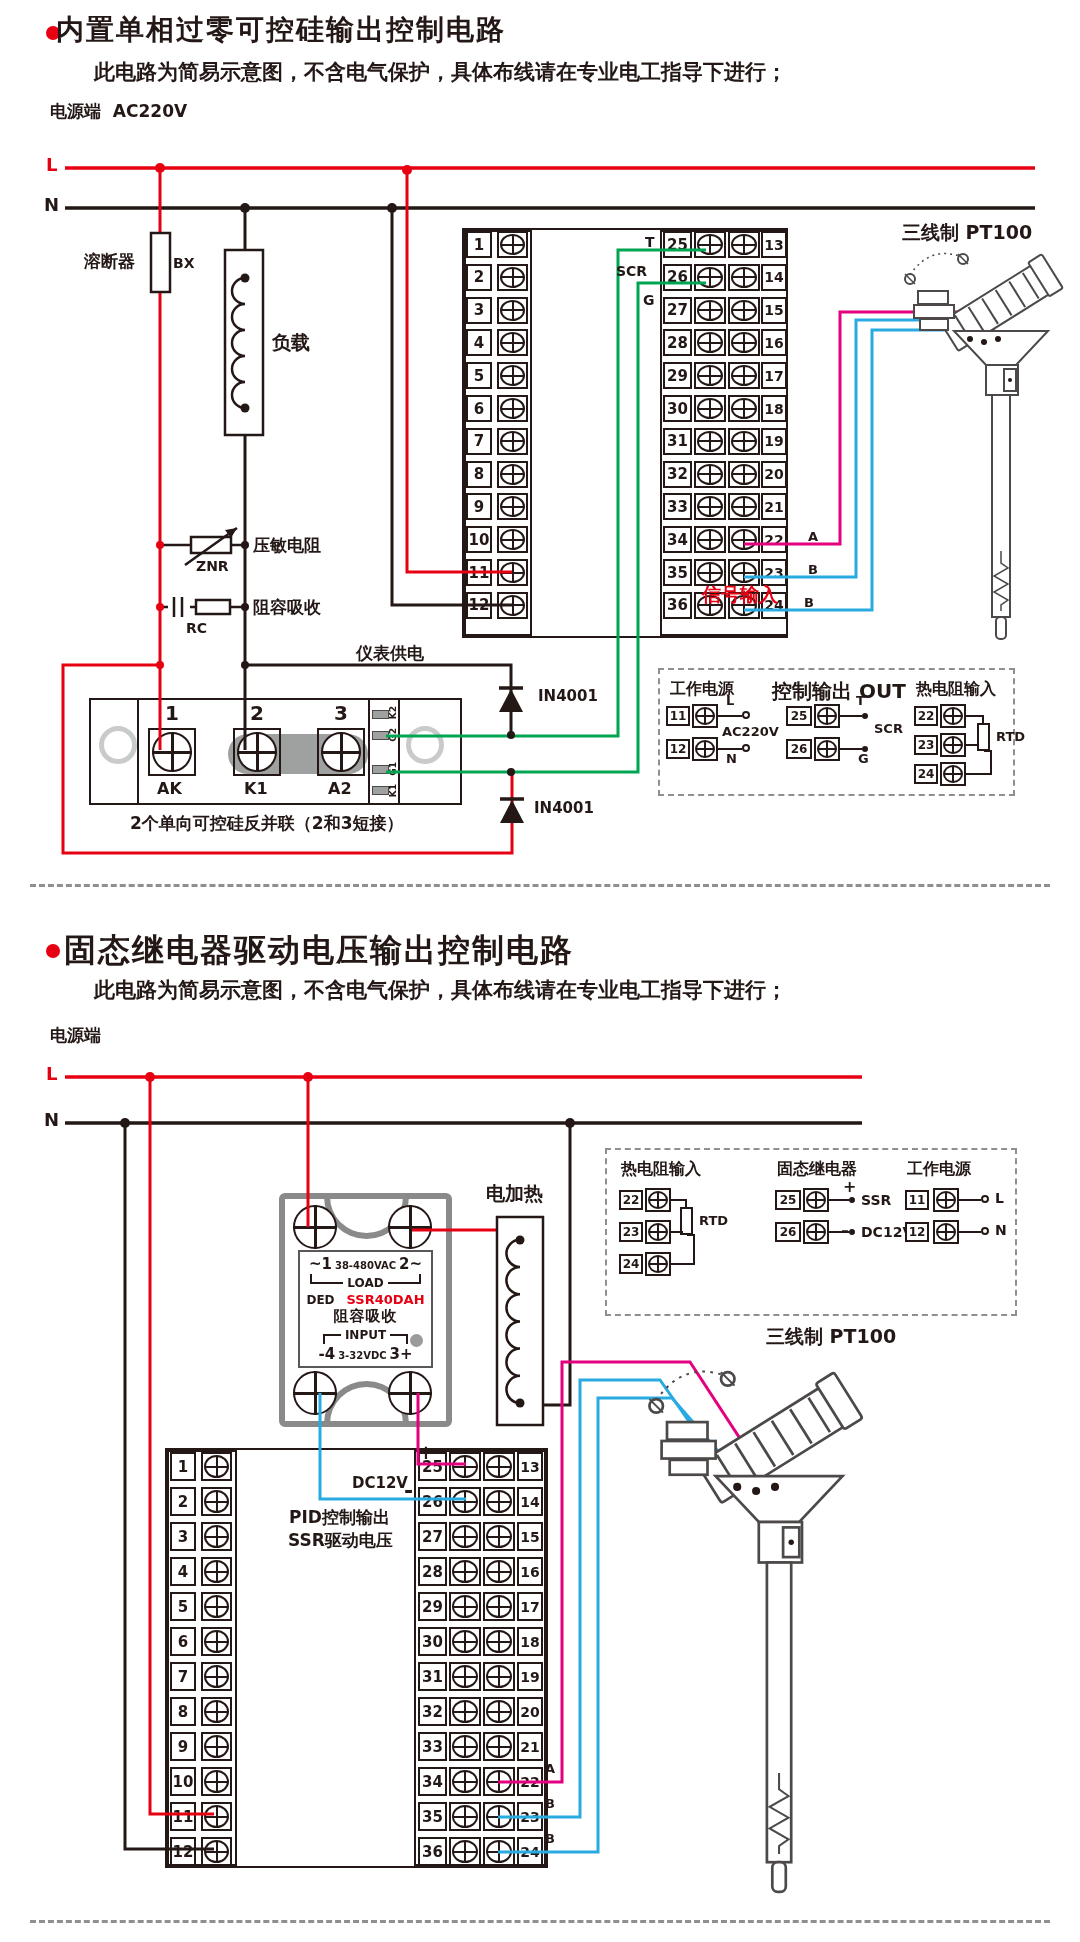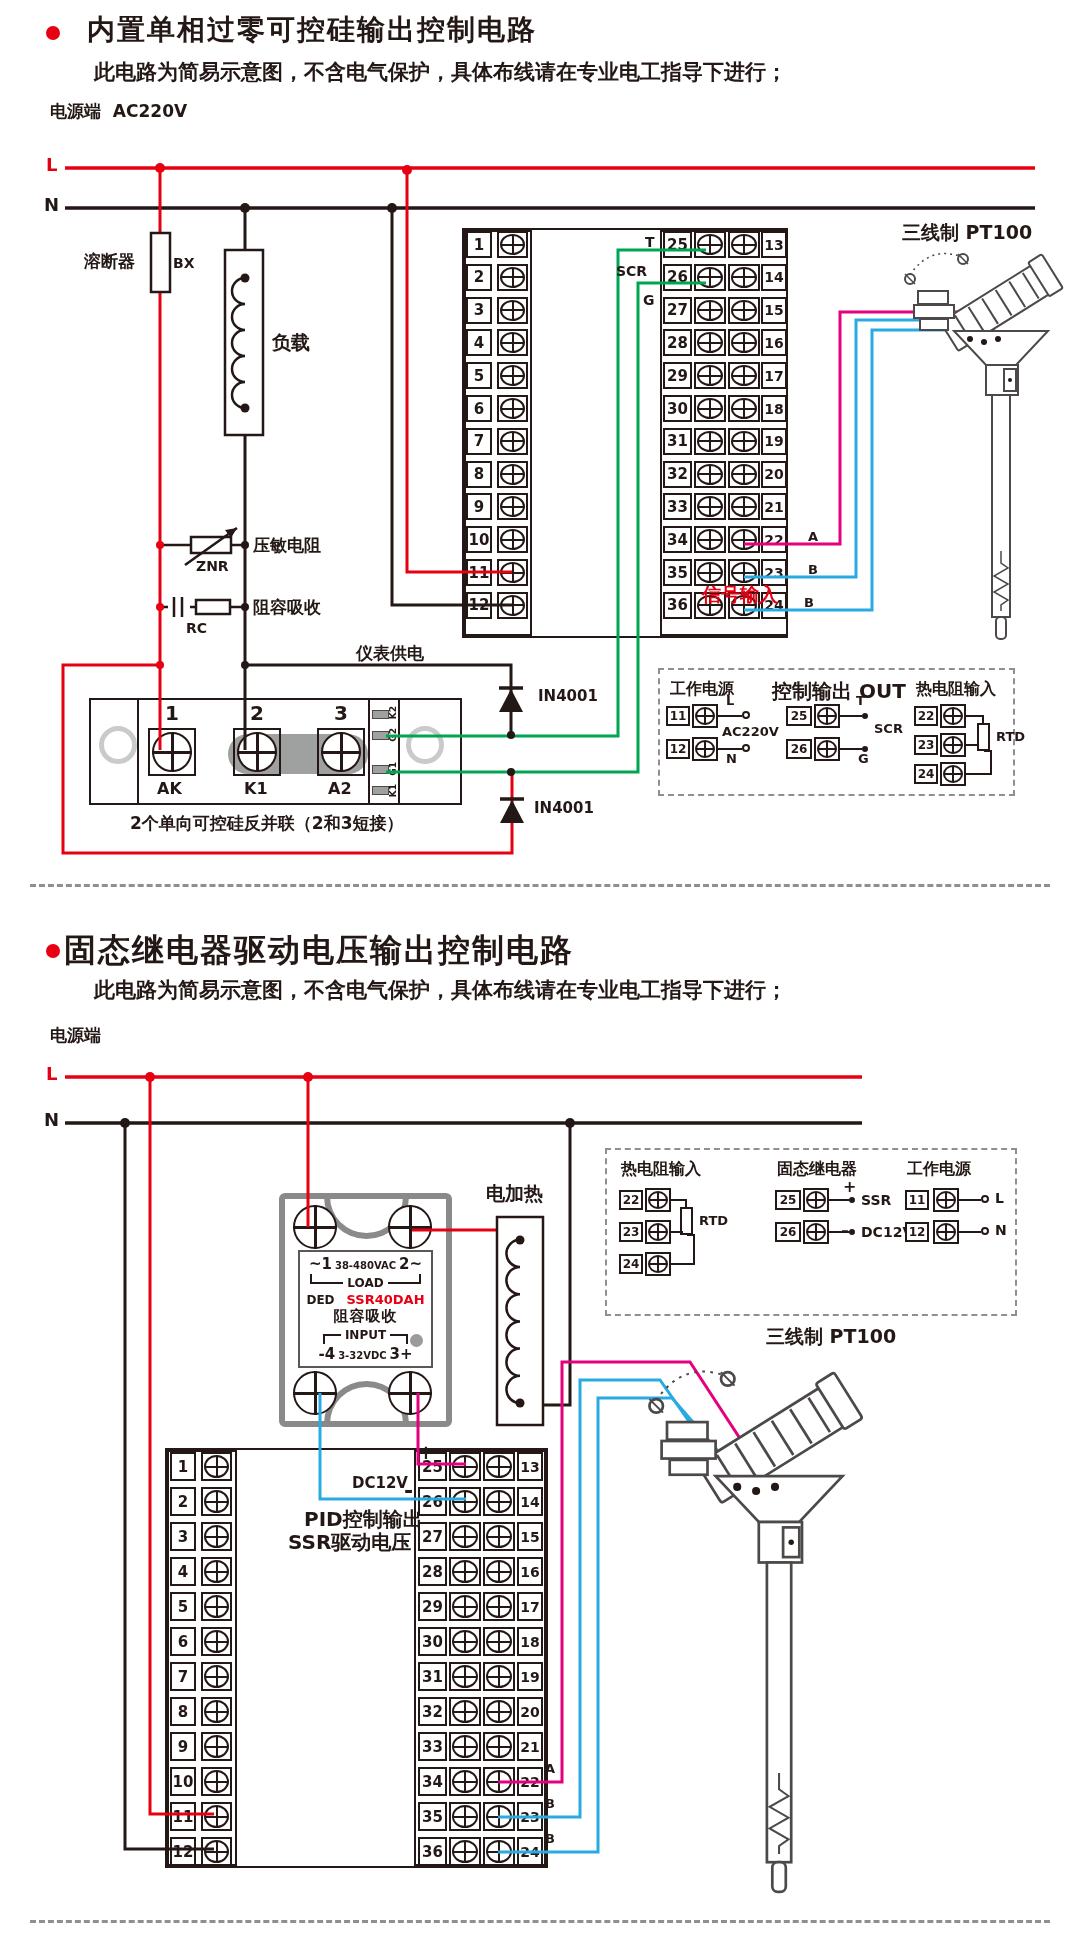--- a/index.html
+++ b/index.html
@@ -647,21 +647,21 @@
     <path d="M520,1403 a13.6,13.6 0 0 1 0,-27.2 a13.6,13.6 0 0 1 0,-27.2 a13.6,13.6 0 0 1 0,-27.2 a13.6,13.6 0 0 1 0,-27.2 a13.6,13.6 0 0 1 0,-27.2 a13.6,13.6 0 0 1 0,-27.2" fill="none" stroke="#231815" stroke-width="2.5"></path>
     <circle cx="520" cy="1240" r="4.5" fill="#231815"></circle>
     <circle cx="520" cy="1403" r="4.5" fill="#231815"></circle>
 
     <use href="#pt" xlink:href="#pt" transform="translate(898,245)"></use>
     <use href="#pt" xlink:href="#pt" transform="translate(640,1360) scale(1.35)"></use>
   </svg>
 
   <div id="labels">
     <div class="bullet" style="left:46px;top:26px"></div>
-    <div class="lb" style="left:87px;top:14px;font-size:28px;letter-spacing:2px">内置单相过零可控硅输出控制电路</div>
+    <div class="lb" style="left:56px;top:14px;font-size:28px;letter-spacing:2px">内置单相过零可控硅输出控制电路</div>
     <div class="lb" style="left:94px;top:60px;font-size:21px">此电路为简易示意图，不含电气保护，具体布线请在专业电工指导下进行；</div>
     <div class="lb" style="left:50px;top:102px;font-size:17px">
       <span>电源端</span>&nbsp;&nbsp;<span>AC220V</span>
     </div>
     <div class="lb" style="left:46px;top:155px;font-size:18px;color:#e60012">L</div>
     <div class="lb" style="left:44px;top:195px;font-size:18px">N</div>
     <div class="lb" style="left:84px;top:252px;font-size:17px;letter-spacing:0">溶断器</div>
     <div class="lb" style="left:173px;top:255px;font-size:14px">BX</div>
     <div class="lb" style="left:272px;top:332px;font-size:19px">负载</div>
     <div class="lb" style="left:253px;top:536px;font-size:17px">压敏电阻</div>
@@ -685,21 +685,21 @@
     <div class="bullet" style="left:46px;top:944px"></div>
     <div class="lb" style="left:64px;top:932px;font-size:32px;letter-spacing:2px">固态继电器驱动电压输出控制电路</div>
     <div class="lb" style="left:94px;top:978px;font-size:21px">此电路为简易示意图，不含电气保护，具体布线请在专业电工指导下进行；</div>
     <div class="lb" style="left:50px;top:1026px;font-size:17px">电源端</div>
     <div class="lb" style="left:46px;top:1064px;font-size:18px;color:#e60012">L</div>
     <div class="lb" style="left:44px;top:1110px;font-size:18px">N</div>
     <div class="lb" style="left:486px;top:1183px;font-size:19px">电加热</div>
     <div class="lb" style="left:418px;top:1442px;font-size:19px">+</div>
     <div class="lb" style="left:352px;top:1475px;font-size:15px">DC12V</div>
     <div class="lb" style="left:404px;top:1478px;font-size:22px">-</div>
-    <div class="lb" style="left:304px;top:1508px;font-size:20px">PID控制输出</div>
-    <div class="lb" style="left:288px;top:1531px;font-size:20px">SSR驱动电压</div>
+    <div class="lb" style="left:289px;top:1508px;font-size:17px">PID控制输出</div>
+    <div class="lb" style="left:288px;top:1531px;font-size:17px">SSR驱动电压</div>
     <div class="lb" style="left:766px;top:1326px;font-size:19px">三线制 PT100</div>
     <div class="lb" style="left:545px;top:1762px;font-size:13px">A</div>
     <div class="lb" style="left:545px;top:1797px;font-size:13px">B</div>
     <div class="lb" style="left:545px;top:1832px;font-size:13px">B</div>
     <div class="dash-sep" style="top:1920px"></div>
   </div>
 </div>
 
 </body></html>

